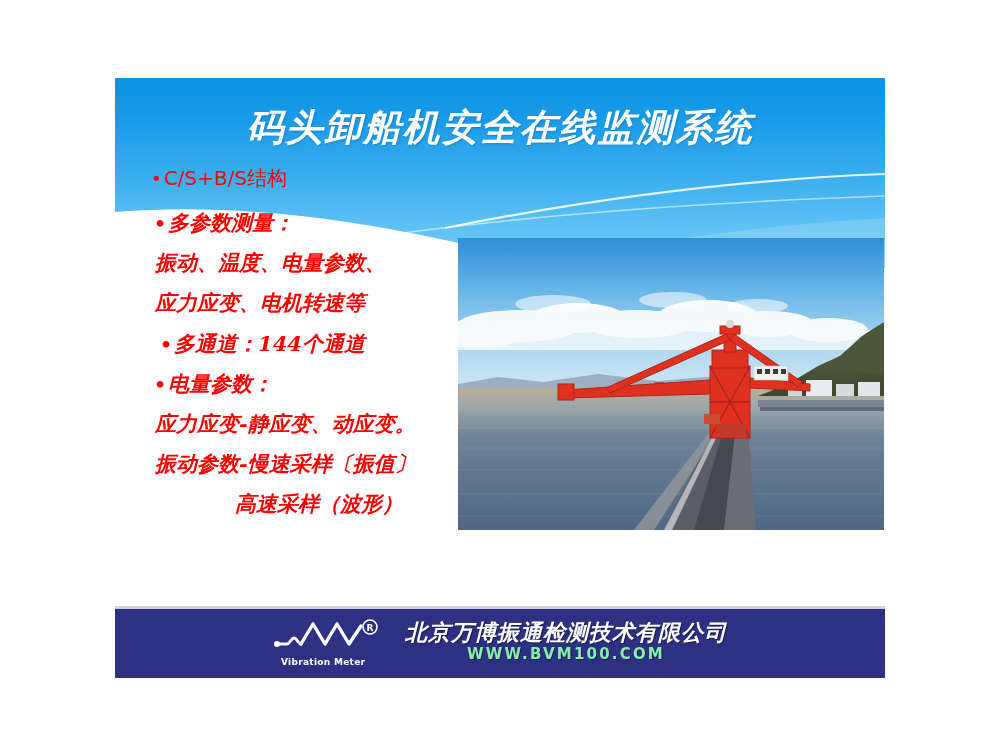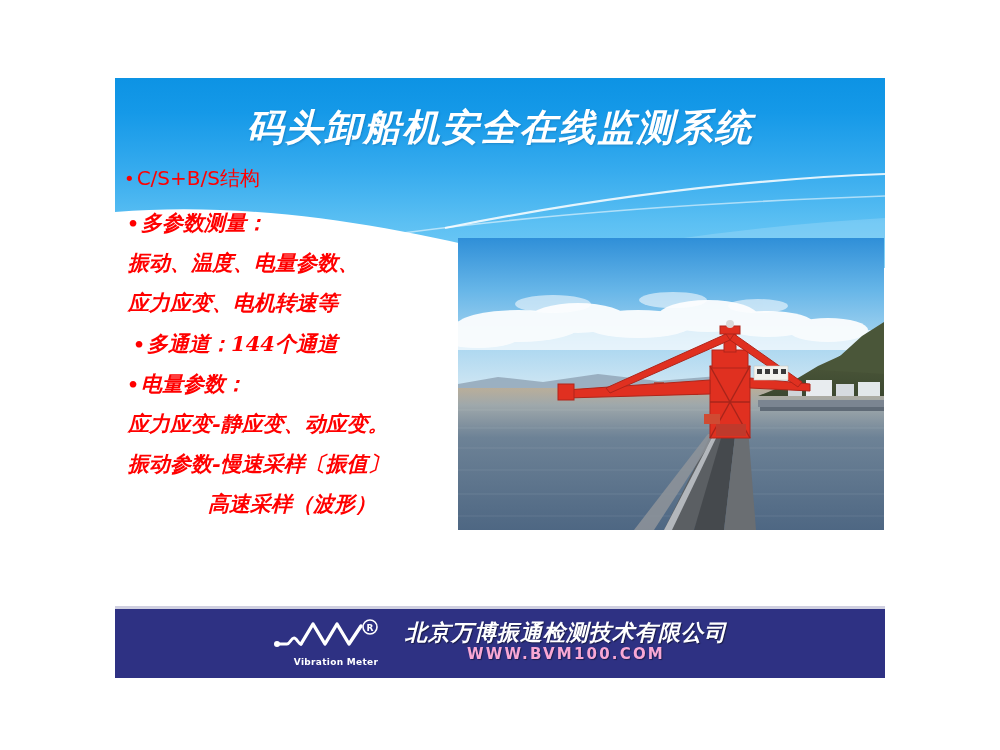--- a/index.html
+++ b/index.html
@@ -94,20 +94,21 @@
     width: 360px;
     color: #FF0000;
   }
   .line {
     font-family: "DejaVu Serif", "Liberation Serif", serif;
     font-weight: bold;
     font-style: italic;
     color: #FF0000;
     white-space: nowrap;
     line-height: 1;
+    margin-left: 27px;
   }
   .line.latin {
     font-family: "DejaVu Sans", "Liberation Sans", sans-serif;
     font-style: normal;
     font-weight: normal;
   }
   .bullet::before {
     content: "\2022";
     margin-right: 2px;
     font-size: 0.9em;
@@ -160,21 +161,21 @@
     width: 118px;
     height: 48px;
     flex: none;
   }
   .logo-mark svg { display:block; }
   .logo-caption {
     position: absolute;
     left: 8px;
     bottom: -1px;
     width: 110px;
-    text-align: center;
+    text-align: left;
     color: #ffffff;
     font-family: "DejaVu Sans", "Liberation Sans", sans-serif;
     font-weight: bold;
     font-size: 9px;
     letter-spacing: 0.3px;
   }
   .footer-texts {
     display: flex;
     flex-direction: column;
     align-items: center;
@@ -185,21 +186,21 @@
     color: #ffffff;
     font-family: "DejaVu Serif", "Liberation Serif", serif;
     font-weight: bold;
     font-style: italic;
     font-size: 22px;
     letter-spacing: 1px;
     text-shadow: 1px 1px 1px rgba(0,0,0,0.45);
     white-space: nowrap;
   }
   .footer-url {
-    color: #f9a8d4;
+    color: #86efac;
     font-family: "DejaVu Sans", "Liberation Sans", sans-serif;
     font-weight: bold;
     font-size: 15px;
     letter-spacing: 2.2px;
     margin-top: 3px;
     text-shadow: 1px 1px 1px rgba(0,0,0,0.4);
     white-space: nowrap;
   }
 </style>
 </head>

